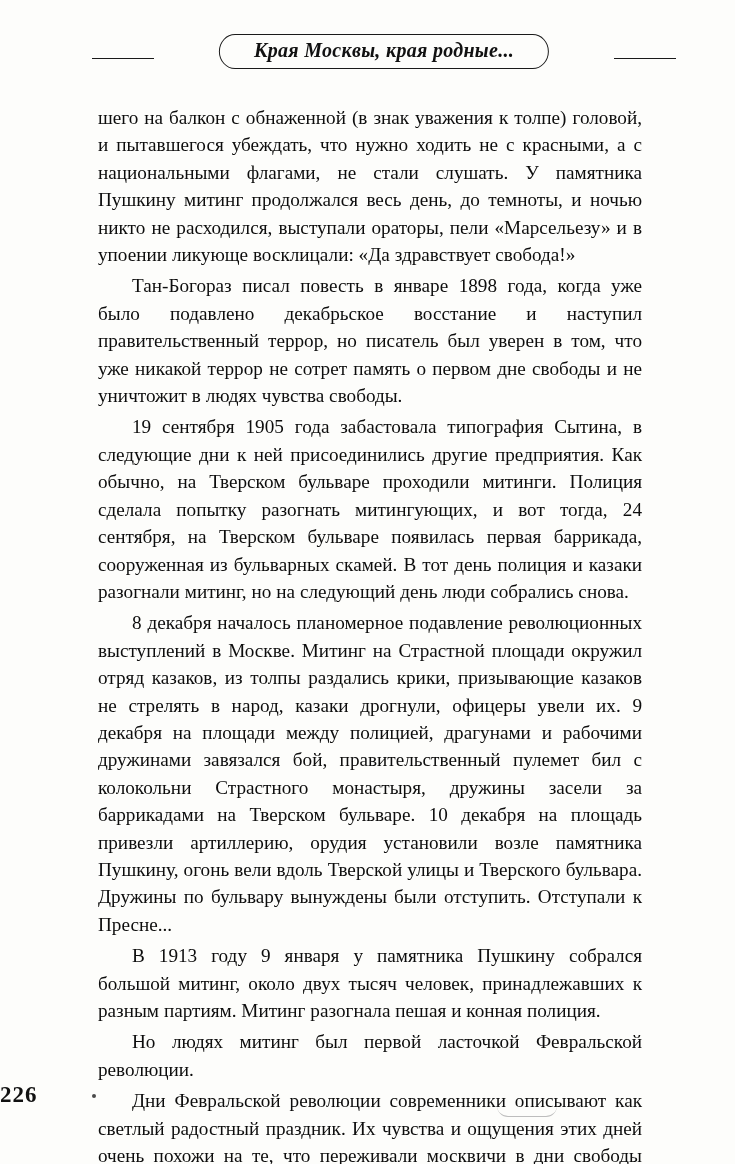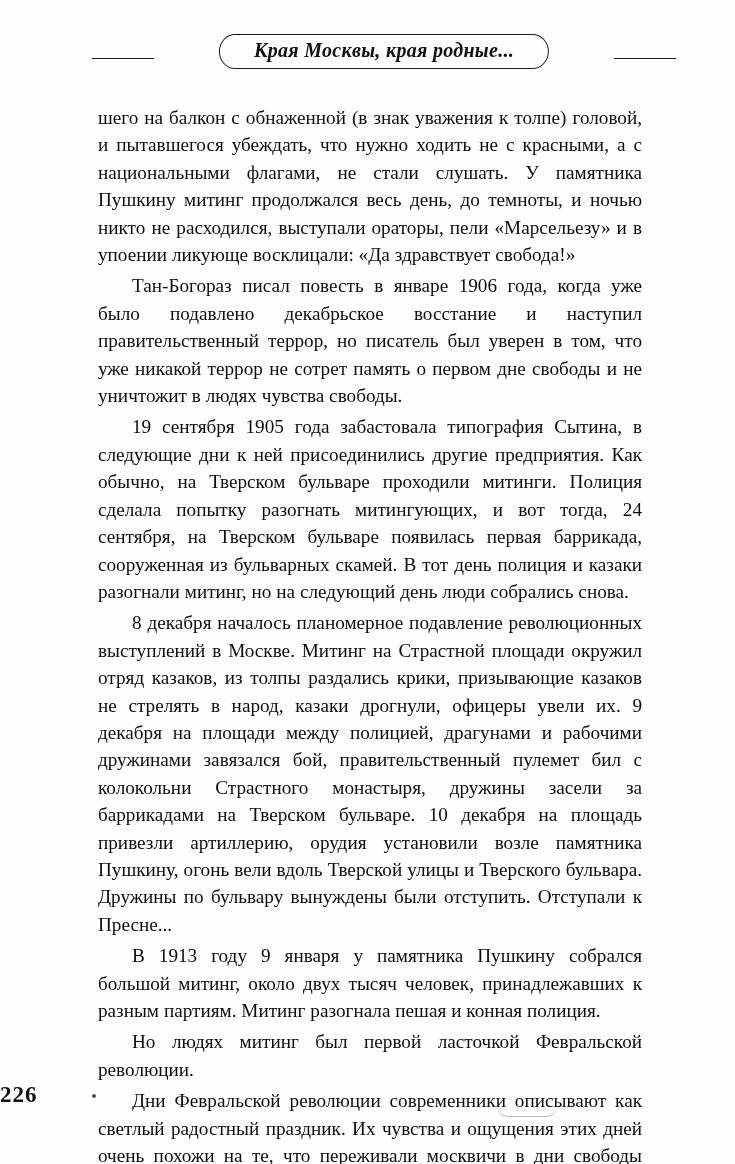--- a/index.html
+++ b/index.html
@@ -123,21 +123,21 @@
   <div class="header">
     <div class="header-rule-left"></div>
     <div class="header-rule-right"></div>
     <div class="header-box">
       <div class="header-title">Края Москвы, края родные...</div>
     </div>
   </div>
 
   <div class="content">
     <p class="para no-indent">шего на балкон с обнаженной (в знак уважения к толпе) головой, и пытавшегося убеждать, что нужно ходить не с красными, а с национальными флагами, не стали слушать. У памятника Пушкину митинг продолжался весь день, до темноты, и ночью никто не расходился, выступали ораторы, пели «Марсельезу» и в упоении ликующе восклицали: «Да здравствует свобода!»</p>
-    <p class="para">Тан-Богораз писал повесть в январе 1906 года, когда уже было подавлено декабрьское восстание и наступил правительственный террор, но писатель был уверен в том, что уже никакой террор не сотрет память о первом дне свободы и не уничтожит в людях чувства свободы.</p>
+    <p class="para">Тан-Богораз писал повесть в январе 1898 года, когда уже было подавлено декабрьское восстание и наступил правительственный террор, но писатель был уверен в том, что уже никакой террор не сотрет память о первом дне свободы и не уничтожит в людях чувства свободы.</p>
     <p class="para">19 сентября 1905 года забастовала типография Сытина, в следующие дни к ней присоединились другие предприятия. Как обычно, на Тверском бульваре проходили митинги. Полиция сделала попытку разогнать митингующих, и вот тогда, 24 сентября, на Тверском бульваре появилась первая баррикада, сооруженная из бульварных скамей. В тот день полиция и казаки разогнали митинг, но на следующий день люди собрались снова.</p>
     <p class="para">8 декабря началось планомерное подавление революционных выступлений в Москве. Митинг на Страстной площади окружил отряд казаков, из толпы раздались крики, призывающие казаков не стрелять в народ, казаки дрогнули, офицеры увели их. 9 декабря на площади между полицией, драгунами и рабочими дружинами завязался бой, правительственный пулемет бил с колокольни Страстного монастыря, дружины засели за баррикадами на Тверском бульваре. 10 декабря на площадь привезли артиллерию, орудия установили возле памятника Пушкину, огонь вели вдоль Тверской улицы и Тверского бульвара. Дружины по бульвару вынуждены были отступить. Отступали к Пресне...</p>
     <p class="para">В 1913 году 9 января у памятника Пушкину собрался большой митинг, около двух тысяч человек, принадлежавших к разным партиям. Митинг разогнала пешая и конная полиция.</p>
     <p class="para">Но людях митинг был первой ласточкой Февральской революции.</p>
     <p class="para">Дни Февральской революции современники описывают как светлый радостный праздник. Их чувства и ощущения этих дней очень похожи на те, что переживали москвичи в дни свободы 1905 года. И памятник Пушкину снова стал свидетелем бесконечного митинга. Его украшали красными бантами и флагами, красный цвет заполнил все.</p>
   </div>
 
   <div class="footer">
     <span class="page-number">226</span>
   </div>

